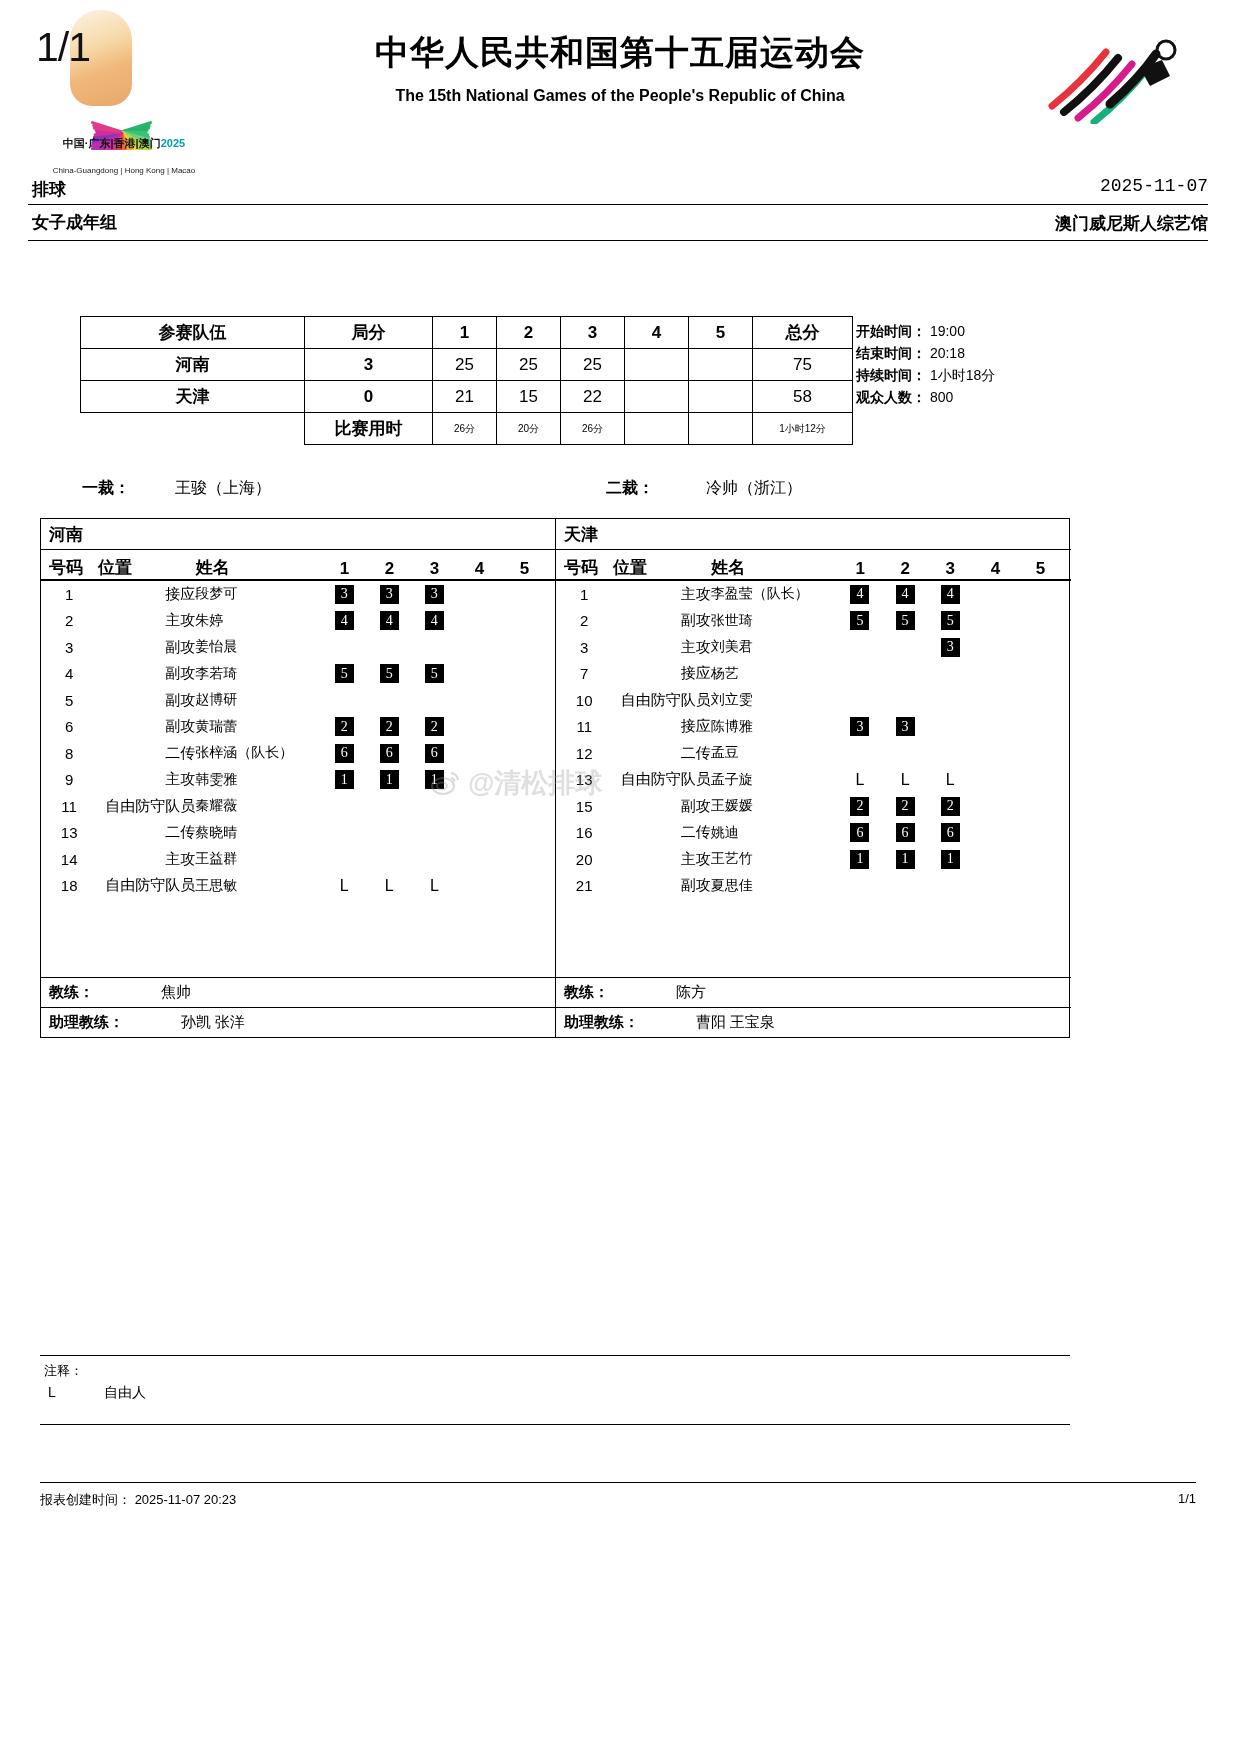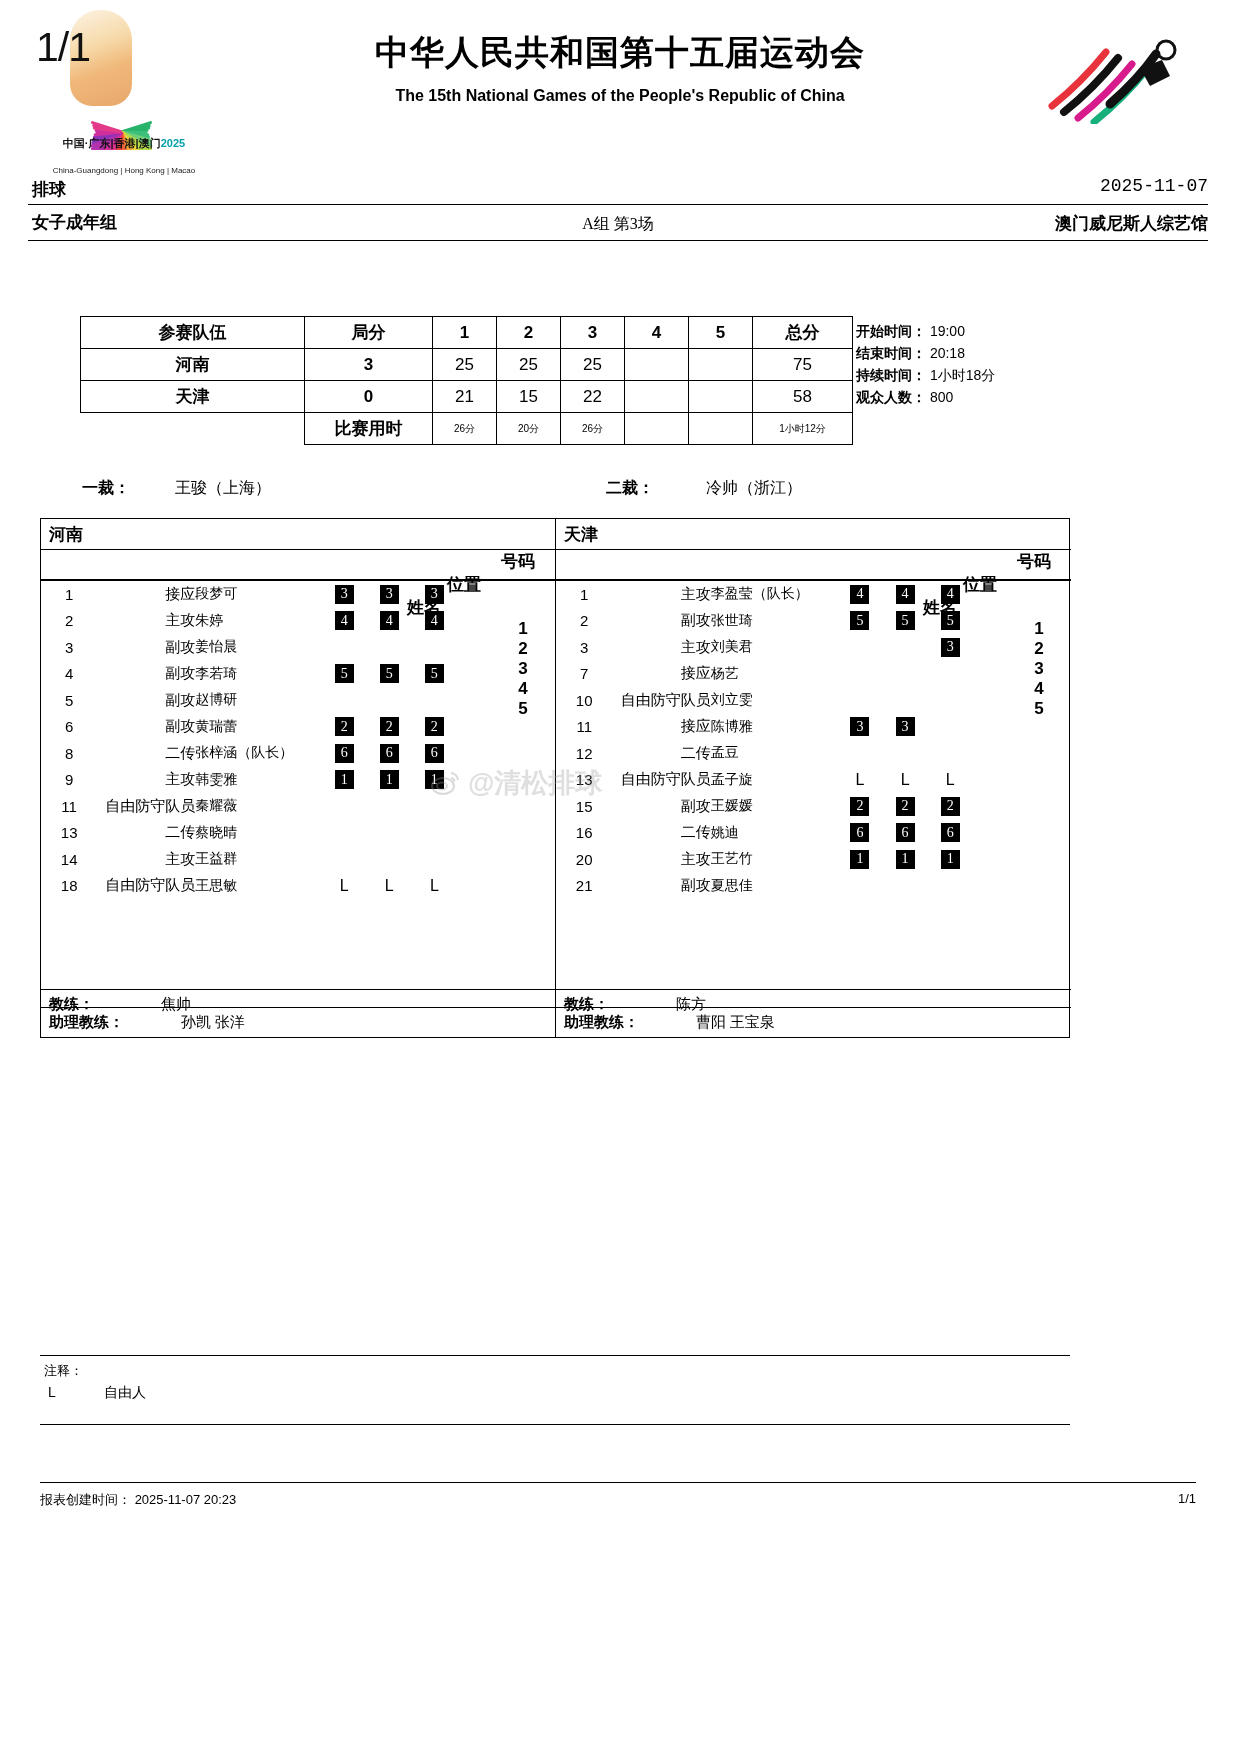--- a/index.html
+++ b/index.html
@@ -180,21 +180,21 @@
     font-weight: bold; font-size: 17px;
     padding: 4px 0 4px 8px;
     height: 30px;
   }
   .colhead {
     display: flex; align-items: flex-end;
     border-top: 1px solid #000;
     border-bottom: 2px solid #000;
     height: 32px;
     font-family: "Liberation Sans", sans-serif;
-    font-weight: bold; font-size: 17px; flex-direction: column;
+    font-weight: bold; font-size: 17px;
   }
   .colhead .h-no   { width: 62px;  text-align: left; padding-left: 8px; }
   .colhead .h-pos  { width: 108px; text-align: left; }
   .colhead .h-name { width: 148px; text-align: left; }
   .colhead .h-set  { width: 32px;  text-align: center; margin-right: 16px; }
 
   .prow {
     display: flex; align-items: center;
     height: 26.5px;
     font-size: 15px;
@@ -214,21 +214,21 @@
     display: inline-block; font-family: "Liberation Sans", sans-serif;
     font-size: 16px; color: #000;
   }
 
   .coachrow {
     position: absolute; left: 0; right: 0;
     border-top: 1px solid #000;
     height: 30px; display: flex; align-items: center;
     font-size: 15px;
   }
-  .coachrow.c1 { bottom: 18px; }
+  .coachrow.c1 { bottom: 30px; }
   .coachrow.c2 { bottom: 0px; }
   .coachrow .ck {
     font-family: "Liberation Sans", sans-serif;
     font-weight: bold; font-size: 15px;
     padding-left: 8px; width: 120px;
   }
   .coachrow.c2 .ck { width: 140px; }
   .coachrow .cv { font-size: 15px; }
 
   
@@ -352,21 +352,20 @@
         <path d="M96,34 L118,26 L126,42 L106,52 Z" fill="#111"></path>
       </svg>
     </div>
 
     <div class="hline a"></div>
     <div class="hline b"></div>
 
     <div class="meta-sport">排球</div>
     <div class="meta-date">2025-11-07</div>
     <div class="meta-cat">女子成年组</div>
-    <div class="meta-match">A组  第3场</div>
     <div class="meta-venue">澳门威尼斯人综艺馆</div>
   </div>
 
   <div class="scorewrap">
     <table class="score">
       <thead>
         <tr>
           <th class="c-team">参赛队伍</th>
           <th class="c-sets">局分</th>
           <th class="c-g">1</th>

